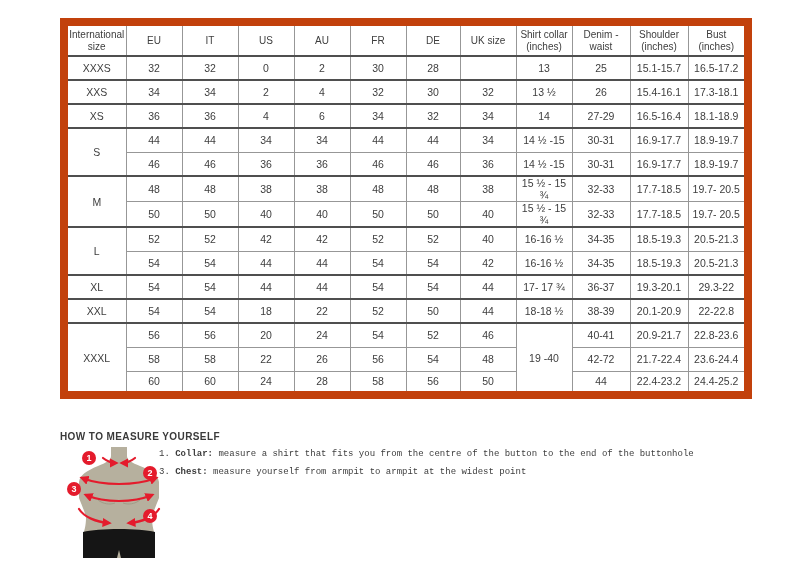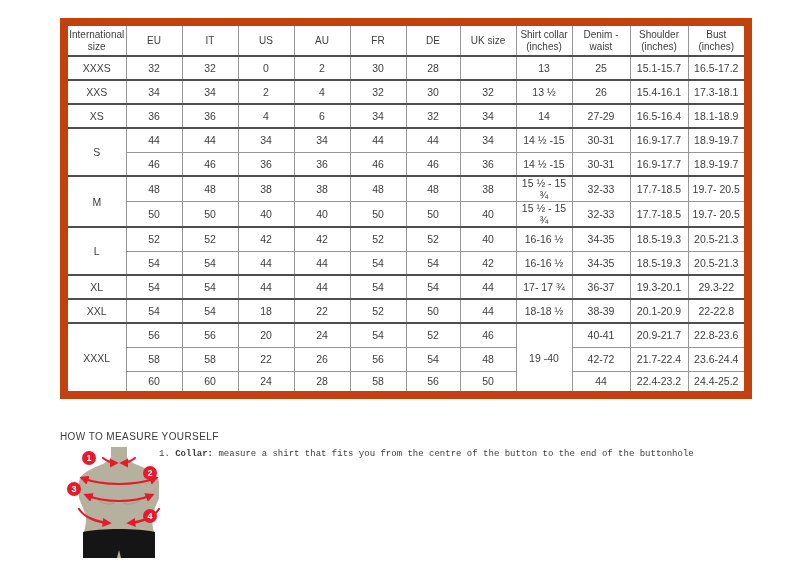--- a/index.html
+++ b/index.html
@@ -21,21 +21,21 @@
     font-weight:normal; color:#3d3d3d;
     padding:0 1px; background:#ffffff;
   }
   .size-table th { height:34px; font-size:10px; line-height:1.2; }
   .size-table td { height:24px; font-size:10.5px; }
   .size-table tr.group-start td { border-top:2px solid #4f4f4f; }
 
   
   .measure-heading {
     position:absolute; left:60px; top:431px;
-    font-size:10px; font-weight:normal; letter-spacing:.4px; color:#3a3a3a;
+    font-size:10px; font-weight:bold; letter-spacing:.4px; color:#3a3a3a;
   }
   .figure-wrap { position:absolute; left:58px; top:446px; width:122px; height:118px; }
   .instructions { position:absolute; left:159px; top:449px;font-family:Liberation Mono, monospace; }
   .instructions .item { font-size:9px; color:#3d3d3d; margin-bottom:6.5px; line-height:11px; }
   .instructions .term { font-weight:bold; }
 </style>
 </head>
 <body>
 
 <table class="size-table">
@@ -303,13 +303,17 @@
       <text x="92" y="73.2" text-anchor="middle" font-size="9" font-weight="bold" fill="#ffffff">4</text>
     </g>
   </svg>
 </div>
 
 <div class="instructions">
   <div class="item">
     <span>1.</span>
     <span class="term">Collar:</span><span> measure a shirt that fits you from the centre of the button to the end of the buttonhole</span>
   </div>
+  <div class="item">
+    <span>3.</span>
+    <span class="term">Chest:</span><span> measure yourself from armpit to armpit at the widest point</span>
+  </div>
 </div>
 
 </body></html>

